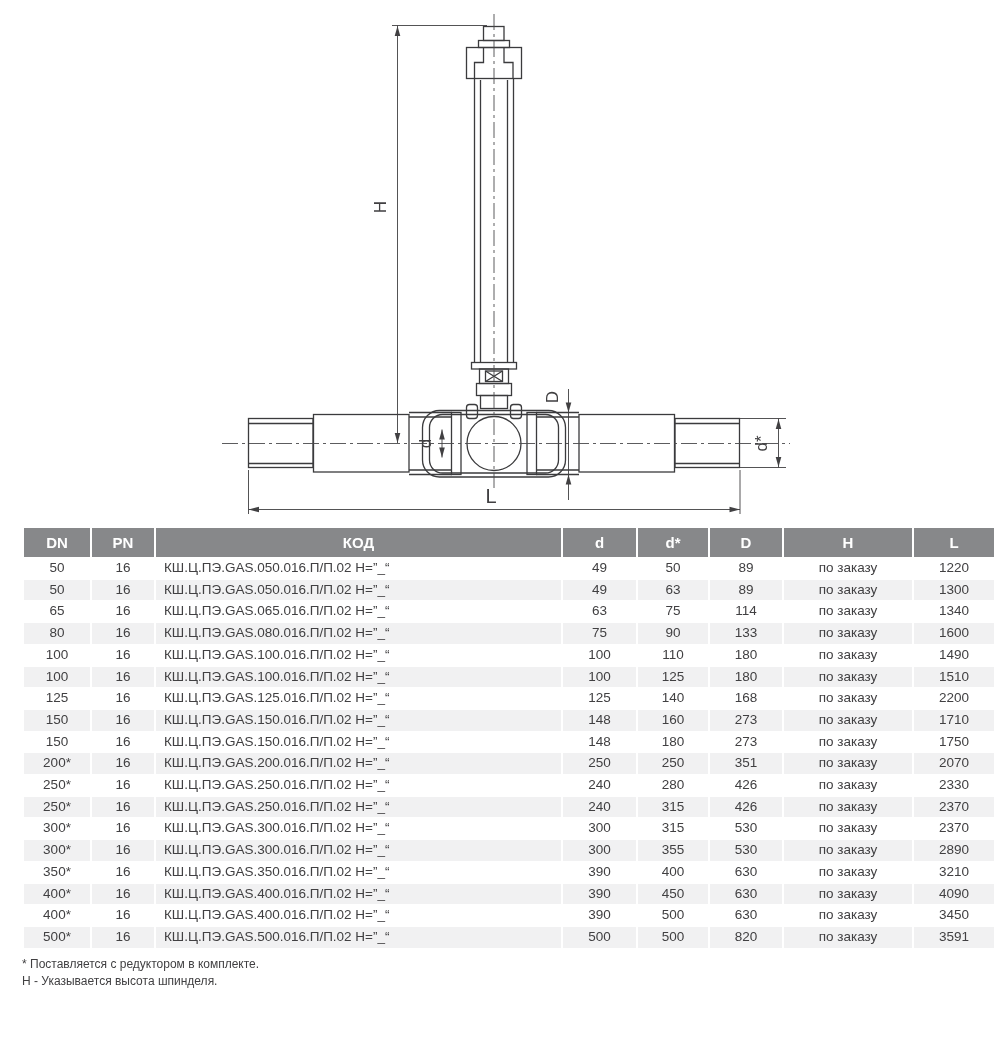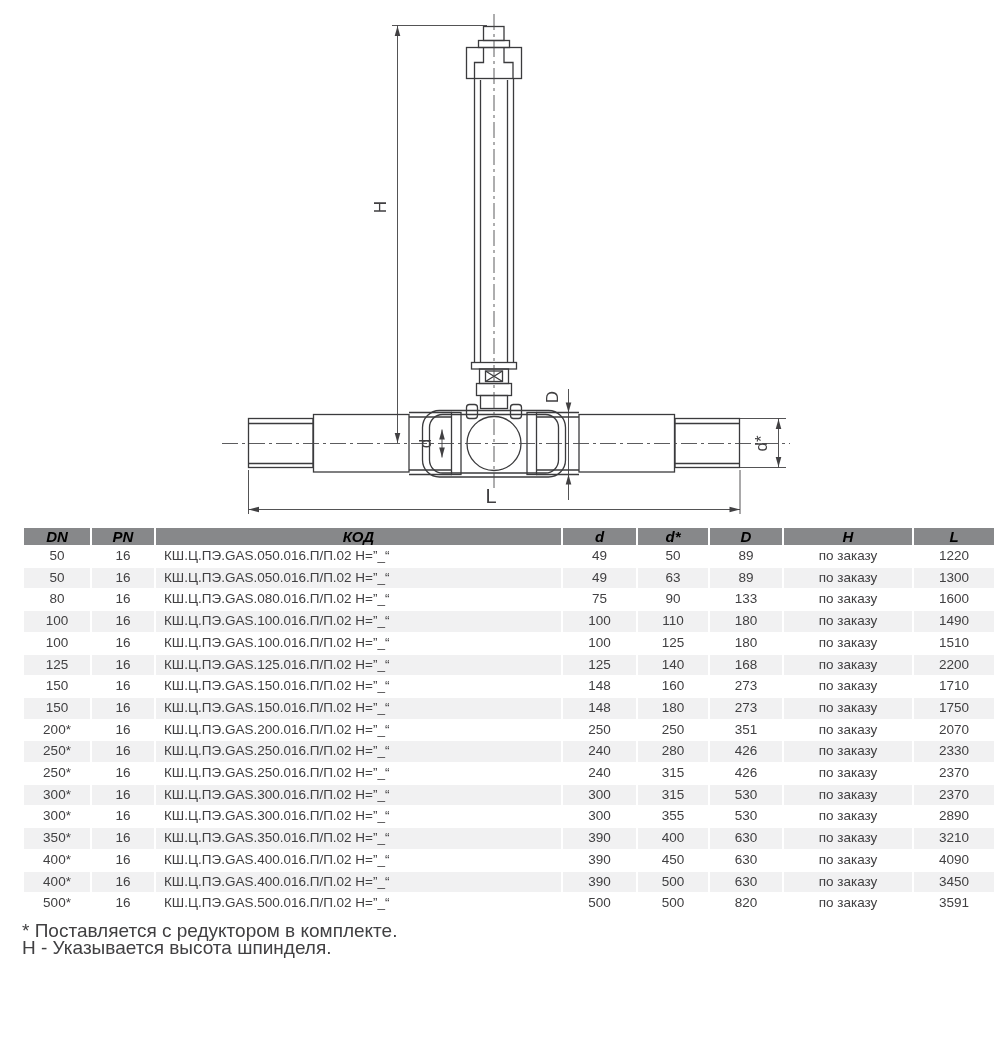--- a/index.html
+++ b/index.html
@@ -23,27 +23,26 @@
   .table-wrap{padding:0 22px;}
   table.spec{
     width:100%;
     table-layout:fixed;
     border-collapse:separate;
     border-spacing:2px 1px;
     font-family:"Liberation Sans", sans-serif;
   }
   table.spec th{
     background:var(--header-bg);
-    color:#000000;
+    color:#ffffff;
     font-size:15px;
     font-weight:bold;
-    height:17px;
+    height:29px;
     text-align:center;
     vertical-align:middle;
-    font-style:italic;
   }
   table.spec td{
     font-size:13.5px;
     color:var(--text);
     height:20.7px;
     line-height:20.7px;
     text-align:center;
     vertical-align:middle;
     white-space:nowrap;
     overflow:hidden;
@@ -59,21 +58,21 @@
   col.c-pn{width:62px;}
   col.c-code{width:405px;}
   col.c-d{width:73px;}
   col.c-ds{width:70px;}
   col.c-D{width:72px;}
   col.c-h{width:128px;}
   col.c-l{width:80px;}
 
   .notes{
     padding:7px 0 0 22px;
-    font-size:19px;
+    font-size:12px;
     color:var(--text);
     line-height:17px;
   }
 </style>
 </head>
 <body>
 
 <div class="page">
 
   <div class="diagram">
@@ -200,20 +199,30 @@
       <td class="num">50</td>
       <td class="num">16</td>
       <td class="code">КШ.Ц.ПЭ.GAS.050.016.П/П.02 Н=”_“</td>
       <td class="num">49</td>
       <td class="num">63</td>
       <td class="num">89</td>
       <td class="num">по заказу</td>
       <td class="num">1300</td>
     </tr>
           <tr>
+      <td class="num">65</td>
+      <td class="num">16</td>
+      <td class="code">КШ.Ц.ПЭ.GAS.065.016.П/П.02 Н=”_“</td>
+      <td class="num">63</td>
+      <td class="num">75</td>
+      <td class="num">114</td>
+      <td class="num">по заказу</td>
+      <td class="num">1340</td>
+    </tr>
+          <tr>
       <td class="num">80</td>
       <td class="num">16</td>
       <td class="code">КШ.Ц.ПЭ.GAS.080.016.П/П.02 Н=”_“</td>
       <td class="num">75</td>
       <td class="num">90</td>
       <td class="num">133</td>
       <td class="num">по заказу</td>
       <td class="num">1600</td>
     </tr>
           <tr>

